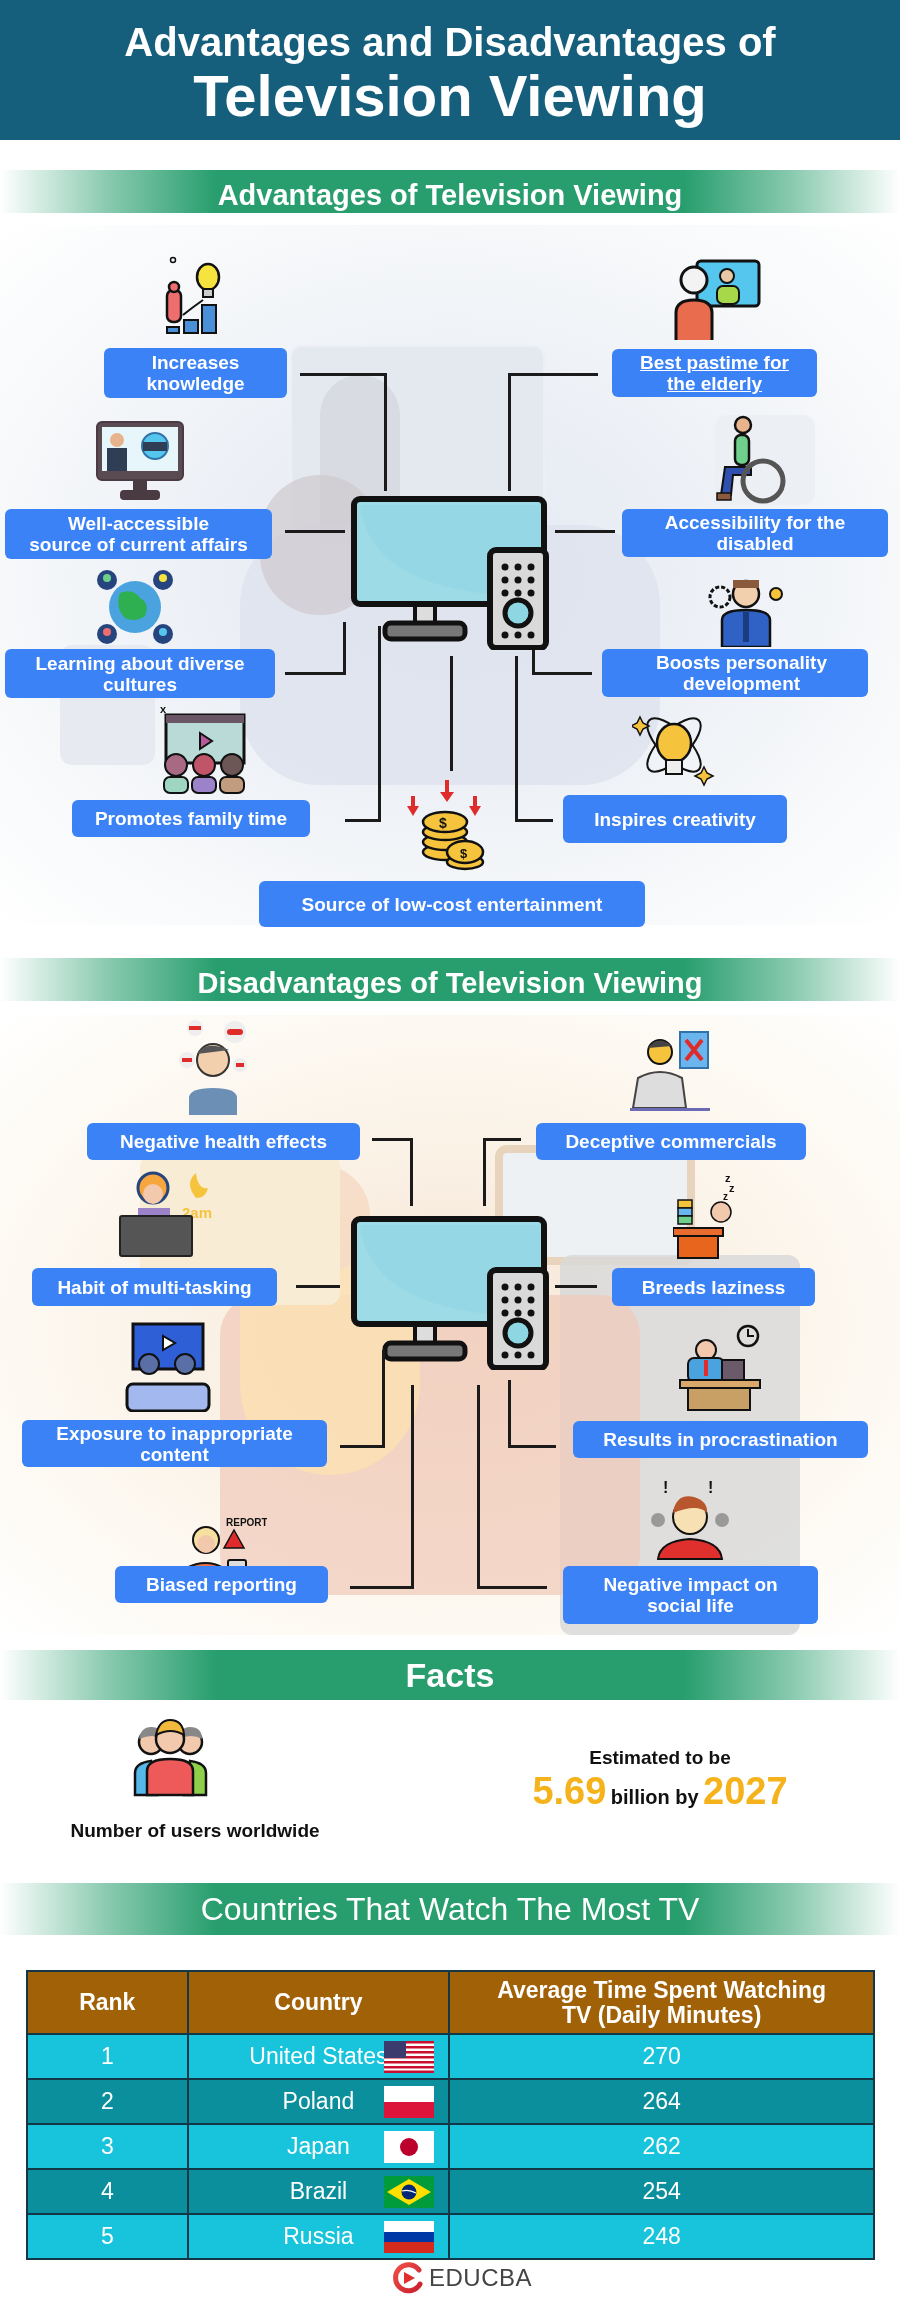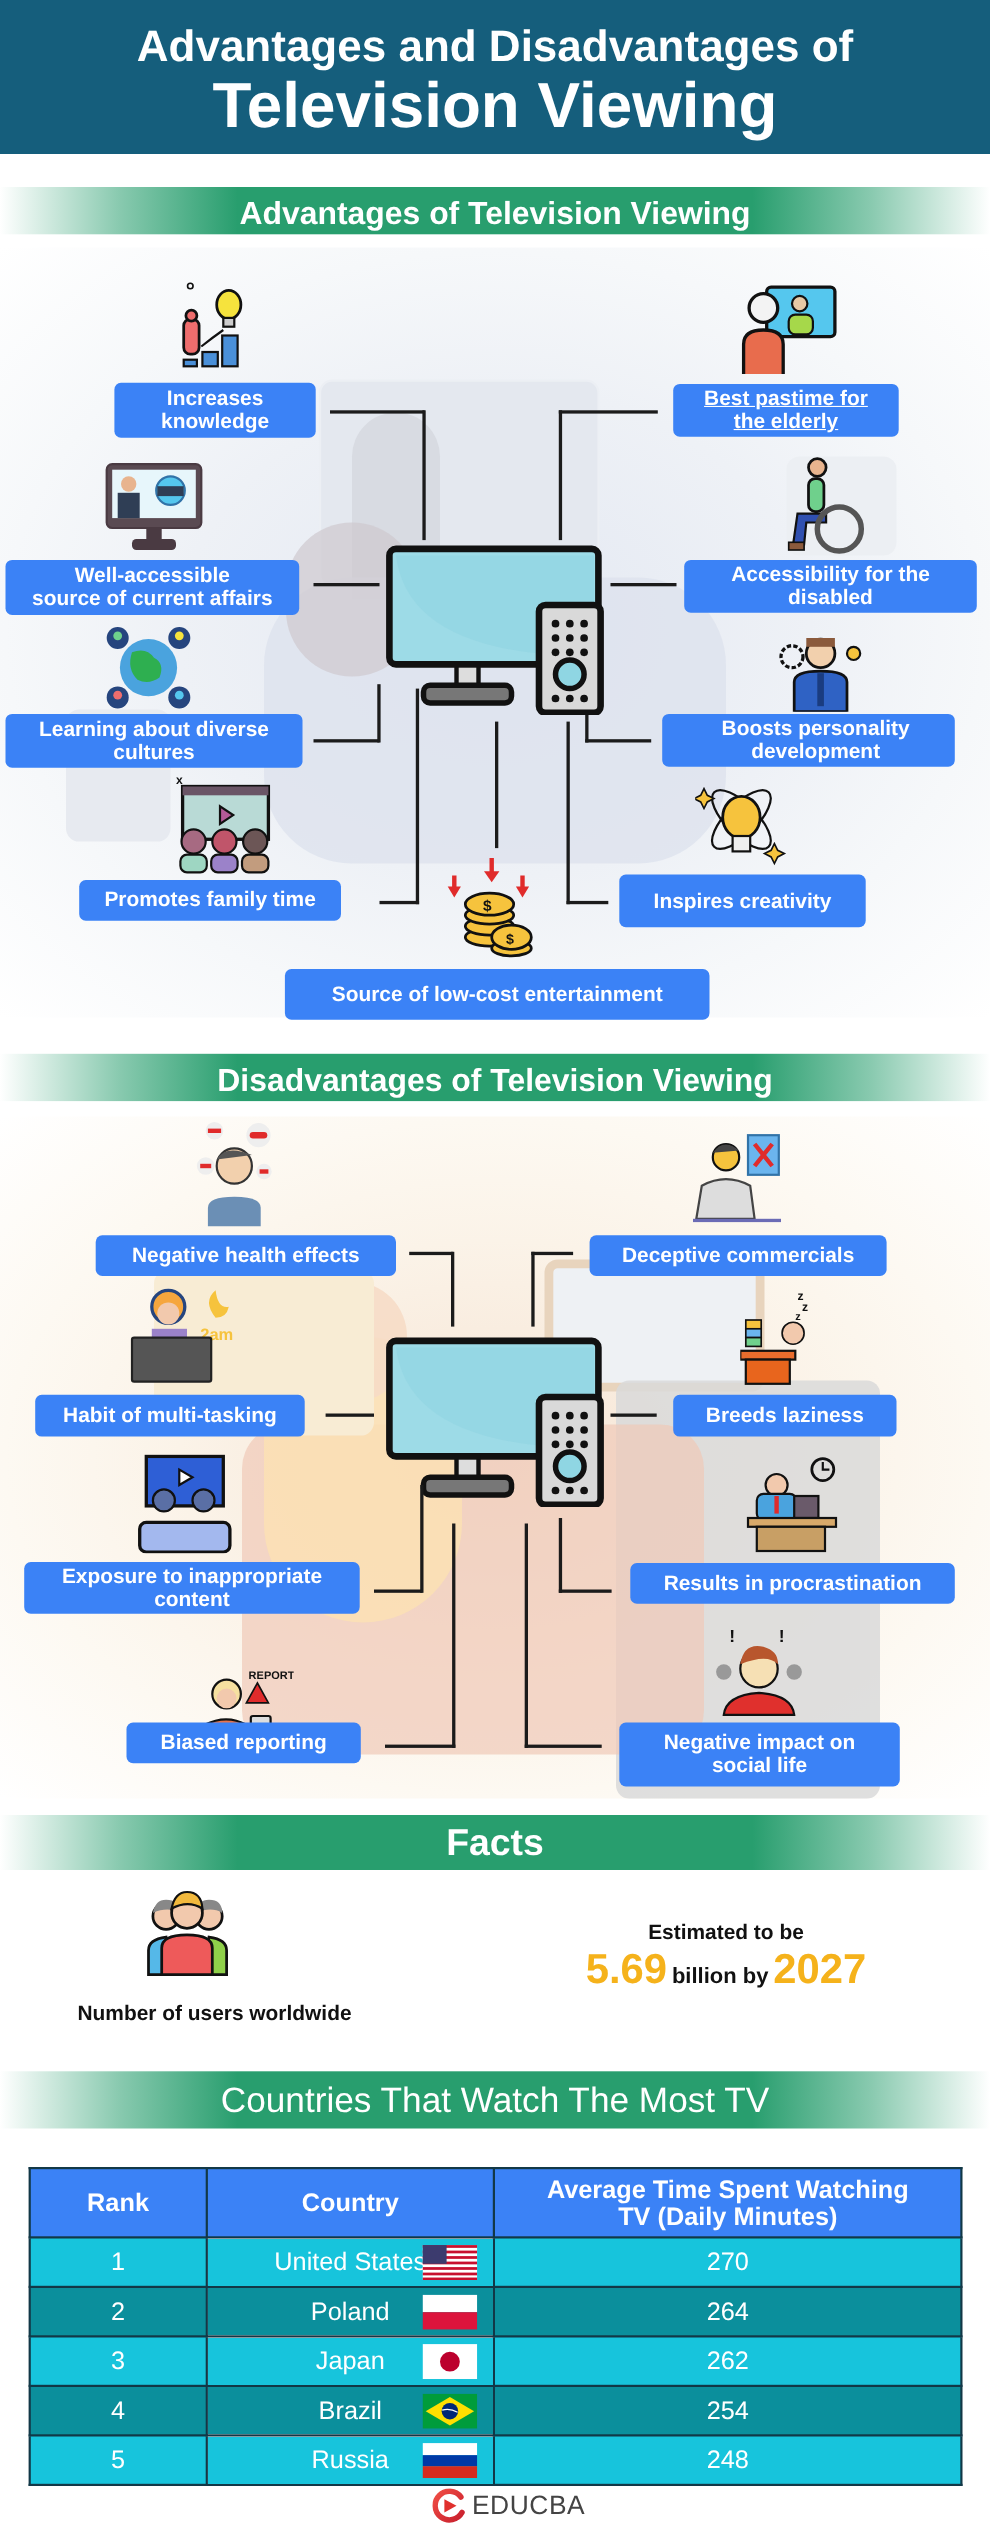--- a/index.html
+++ b/index.html
@@ -16,21 +16,21 @@
   .bg-dis { left: 0; top: 1015px; width: 900px; height: 620px;
     background: radial-gradient(ellipse at 50% 50%, #f6e4d4 0%, #fbf3e8 45%, #fdf9f2 70%, #ffffff 100%); }
   .bg-shape { position: absolute; border-radius: 12px; }
   .label { position: absolute; background: #3b82f6; color: #fff; border-radius: 6px; text-align: center; font-weight: bold; font-size: 19px; line-height: 21px; display: flex; align-items: center; justify-content: center; padding: 2px 8px; }
   .line { position: absolute; background: #1b1b1b; }
   .tv { position: absolute; width: 200px; height: 155px; }
   .icon { position: absolute; }
   .facts-text { position: absolute; text-align: center; }
   .tbl { position: absolute; left: 26px; top: 1970px; width: 849px; border-collapse: collapse; color: #fff; }
   .tbl th, .tbl td { border: 2px solid #123847; text-align: center; }
-  .tbl th { background: #3b82f6; font-size: 23px; font-weight: bold; height: 63px; line-height: 25px; }
+  .tbl th { background: #a16207; font-size: 23px; font-weight: bold; height: 63px; line-height: 25px; }
   .tbl td { height: 45px; font-size: 23px; }
   .tbl tr.light td { background: #17c4dc; }
   .tbl tr.dark td { background: #0b8f9c; }
   .country-cell { position: relative; }
   .country-cell .cname { display: inline-block; width: 170px; text-align: center; margin-left: 0px; }
   .flag { position: absolute; right: 14px; top: 6px; width: 50px; height: 32px; overflow: hidden; }
   .logo { position: absolute; left: 393px; top: 2262px; display: flex; align-items: center; gap: 6px; }
   .logo .txt { font-size: 24px; color: #444; letter-spacing: 0.5px; }
 </style>
 </head>

